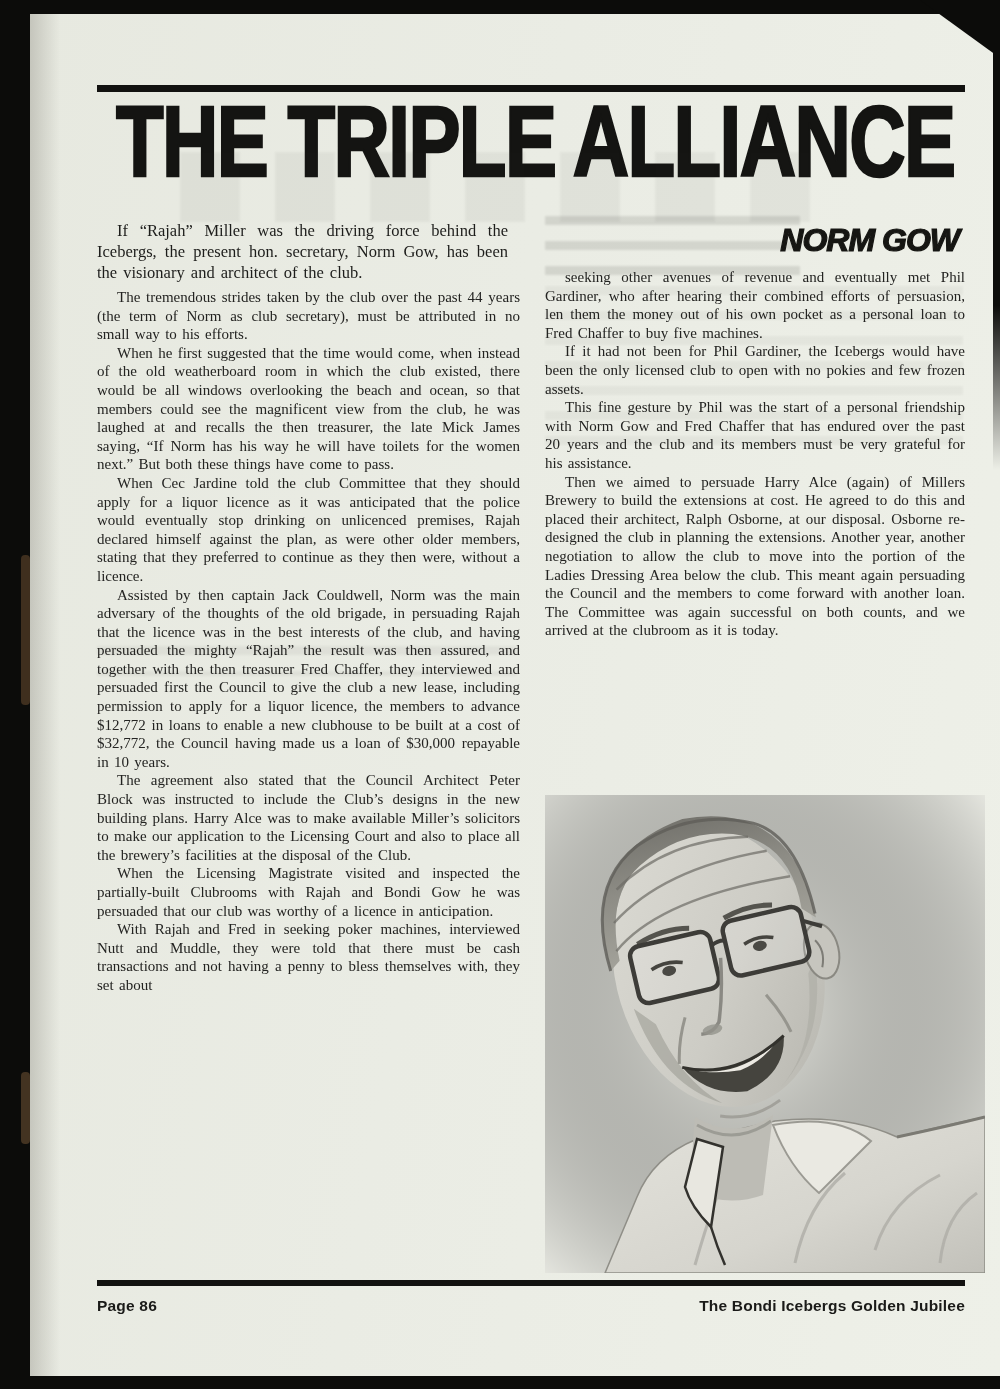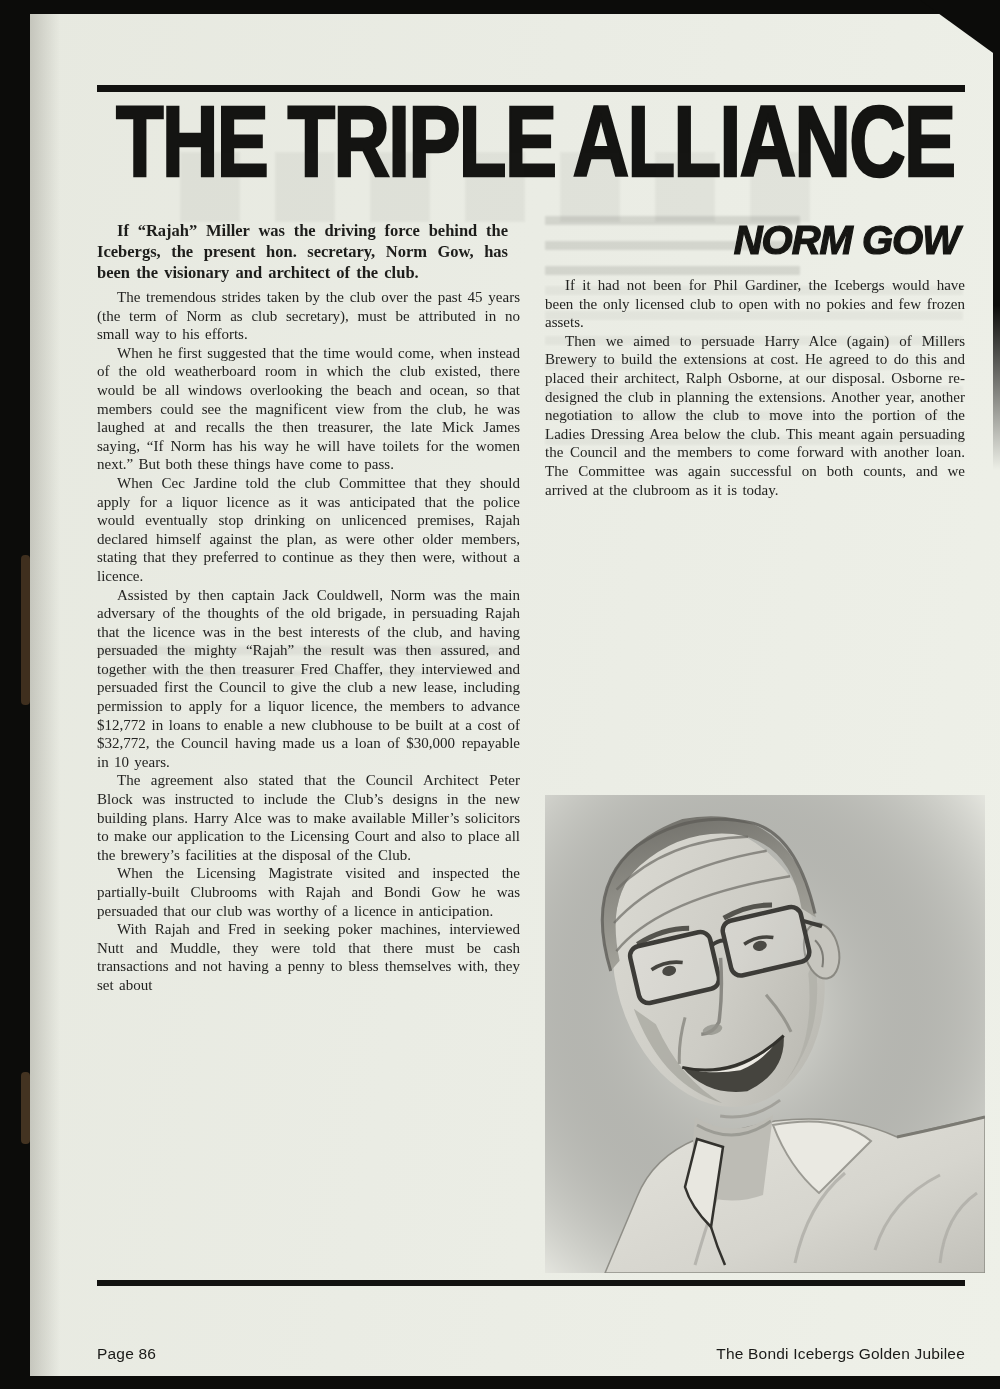--- a/index.html
+++ b/index.html
@@ -42,30 +42,30 @@
   }
   .headline-inner{
     display:block;width:1072px;transform:scaleX(.78);transform-origin:0 0;
     font-family:"Liberation Sans", sans-serif;font-weight:bold;
     font-size:100px;line-height:1.12;letter-spacing:-2px;
     text-align:justify;text-align-last:justify;white-space:nowrap;
     -webkit-text-stroke:2.5px #141412;
   }
   .byline{
     font-family:"Liberation Sans", sans-serif;font-weight:bold;font-style:italic;
-    font-size:40px;line-height:52px;letter-spacing:-1px;color:#16161300;
-    color:#161613;text-align:right;padding-right:6px;margin:0 0 10px 0;
+    font-size:32px;line-height:52px;letter-spacing:-1px;color:#16161300;
+    color:#161613;text-align:right;padding-right:6px;margin:0 0 2px 0;
     -webkit-text-stroke:1.2px #161613;
   }
   
   .col{position:absolute;color:#232321;}
   .col-left{left:67px;top:206px;width:423px;}
   .col-right{left:515px;top:200px;width:420px;}
   .intro{
-    font-weight:bold;font-size:16.5px;line-height:21px;margin:0 12px 5px 0;
+    font-weight:normal;font-size:16.5px;line-height:21px;margin:0 12px 5px 0;
     text-indent:20px;text-align:justify;word-spacing:2px;color:#1d1d1b;
   }
   .para{
     font-size:15px;line-height:18.6px;margin:0;text-indent:20px;
     text-align:justify;word-spacing:1.6px;
   }
   
   .bleed{position:absolute;pointer-events:none;filter:blur(1.2px);}
   .bleed-stripes{
     background:repeating-linear-gradient(to bottom,
@@ -78,22 +78,22 @@
   .bleed-lcol{left:67px;top:632px;width:420px;height:30px;opacity:.06;}
   .bleed-photo{left:610px;top:1232px;width:330px;height:11px;opacity:.10;
     background:#3a3a35;}
   
   .photo{position:absolute;left:515px;top:781px;width:440px;height:478px;}
   .photo svg{display:block;width:100%;height:100%;}
   
   .footer{
     position:absolute;left:67px;top:1283px;width:868px;
     display:flex;justify-content:space-between;align-items:baseline;
-    font-family:"Liberation Sans", sans-serif;font-weight:normal;
-    font-size:15.5px;color:#1a1a18;letter-spacing:.2px;margin-top:48px;
+    font-family:"Liberation Sans", sans-serif;font-weight:bold;
+    font-size:15.5px;color:#1a1a18;letter-spacing:.2px;
   }
 </style>
 </head>
 <body>
 
 <div class="page">
 
   <div class="rule rule-top"></div>
 
   <div class="headline">
@@ -102,34 +102,36 @@
 
   <div class="bleed bleed-title"></div>
   <div class="bleed bleed-stripes bleed-byline"></div>
   <div class="bleed bleed-stripes bleed-rcol"></div>
   <div class="bleed bleed-stripes bleed-lcol"></div>
   <div class="bleed bleed-photo"></div>
 
   <div class="col col-left">
     <p class="intro">If “Rajah” Miller was the driving force behind the Icebergs, the present hon. secretary, Norm Gow, has been the visionary and architect of the club.</p>
     <div>
-        <p class="para">The tremendous strides taken by the club over the past 45 years (the term of Norm as club secretary), must be attributed in no small way to his efforts.</p>
+        <p class="para">The tremendous strides taken by the club over the past 44 years (the term of Norm as club secretary), must be attributed in no small way to his efforts.</p>
         <p class="para">When he first suggested that the time would come, when instead of the old weatherboard room in which the club existed, there would be all windows overlooking the beach and ocean, so that members could see the magnificent view from the club, he was laughed at and recalls the then treasurer, the late Mick James saying, “If Norm has his way he will have toilets for the women next.” But both these things have come to pass.</p>
         <p class="para">When Cec Jardine told the club Committee that they should apply for a liquor licence as it was anticipated that the police would eventually stop drinking on unlicenced premises, Rajah declared himself against the plan, as were other older members, stating that they preferred to continue as they then were, without a licence.</p>
         <p class="para">Assisted by then captain Jack Couldwell, Norm was the main adversary of the thoughts of the old brigade, in persuading Rajah that the licence was in the best interests of the club, and having persuaded the mighty “Rajah” the result was then assured, and together with the then treasurer Fred Chaffer, they interviewed and persuaded first the Council to give the club a new lease, including permission to apply for a liquor licence, the members to advance $12,772 in loans to enable a new clubhouse to be built at a cost of $32,772, the Council having made us a loan of $30,000 repayable in 10 years.</p>
         <p class="para">The agreement also stated that the Council Architect Peter Block was instructed to include the Club’s designs in the new building plans. Harry Alce was to make available Miller’s solicitors to make our application to the Licensing Court and also to place all the brewery’s facilities at the disposal of the Club.</p>
         <p class="para">When the Licensing Magistrate visited and inspected the partially-built Clubrooms with Rajah and Bondi Gow he was persuaded that our club was worthy of a licence in anticipation.</p>
         <p class="para">With Rajah and Fred in seeking poker machines, interviewed Nutt and Muddle, they were told that there must be cash transactions and not having a penny to bless themselves with, they set about</p>
       </div>
   </div>
 
   <div class="col col-right">
     <p class="byline">NORM GOW</p>
     <div>
+        <p class="para">seeking other avenues of revenue and eventually met Phil Gardiner, who after hearing their combined efforts of persuasion, len them the money out of his own pocket as a personal loan to Fred Chaffer to buy five machines.</p>
         <p class="para">If it had not been for Phil Gardiner, the Icebergs would have been the only licensed club to open with no pokies and few frozen assets.</p>
+        <p class="para">This fine gesture by Phil was the start of a personal friendship with Norm Gow and Fred Chaffer that has endured over the past 20 years and the club and its members must be very grateful for his assistance.</p>
         <p class="para">Then we aimed to persuade Harry Alce (again) of Millers Brewery to build the extensions at cost. He agreed to do this and placed their architect, Ralph Osborne, at our disposal. Osborne re-designed the club in planning the extensions. Another year, another negotiation to allow the club to move into the portion of the Ladies Dressing Area below the club. This meant again persuading the Council and the members to come forward with another loan. The Committee was again successful on both counts, and we arrived at the clubroom as it is today.</p>
       </div>
   </div>
 
   <div class="photo">
     <svg viewBox="0 0 440 478" xmlns="http://www.w3.org/2000/svg">
       <defs>
         <radialGradient id="photobg" cx="45%" cy="45%" r="75%">
           <stop offset="0%" stop-color="#f2f3ec"></stop>
           <stop offset="100%" stop-color="#ecener" stop-opacity="0"></stop>

